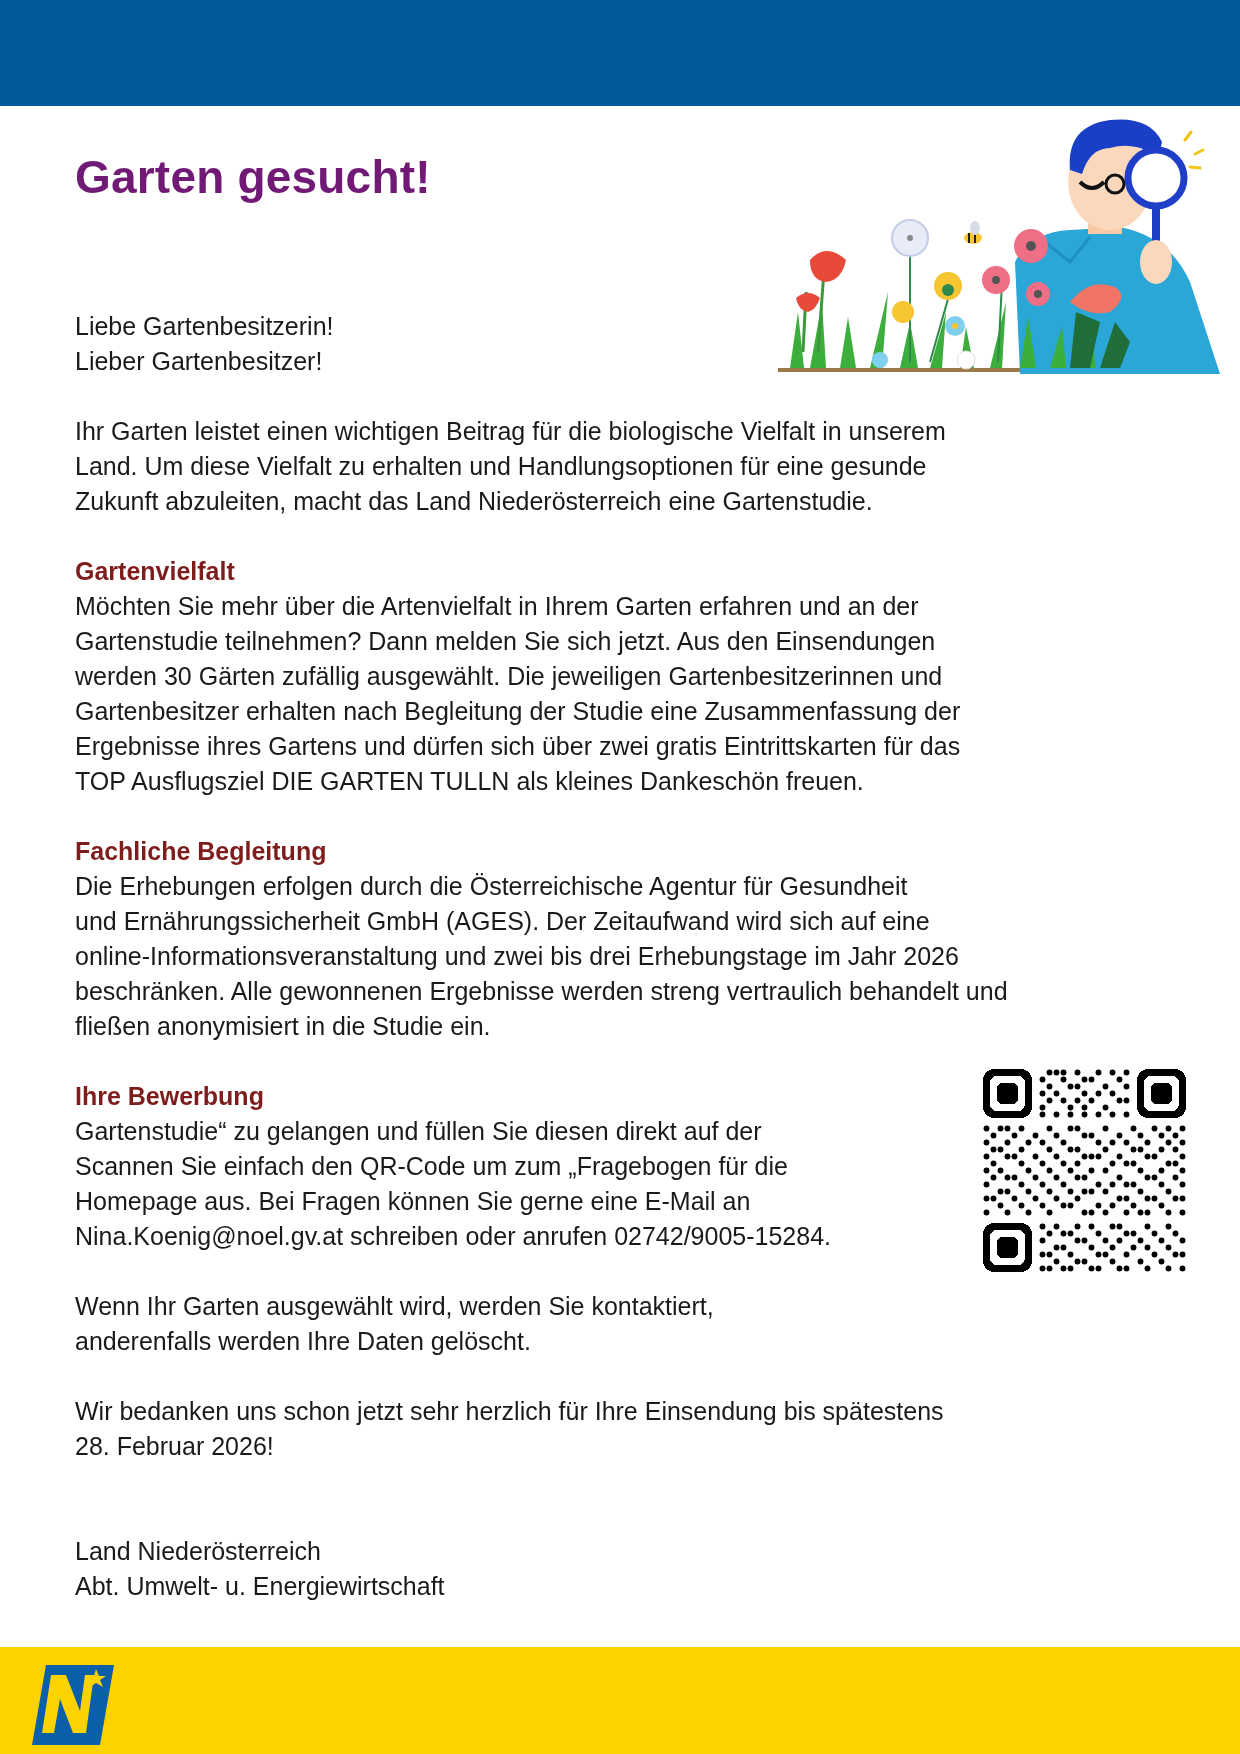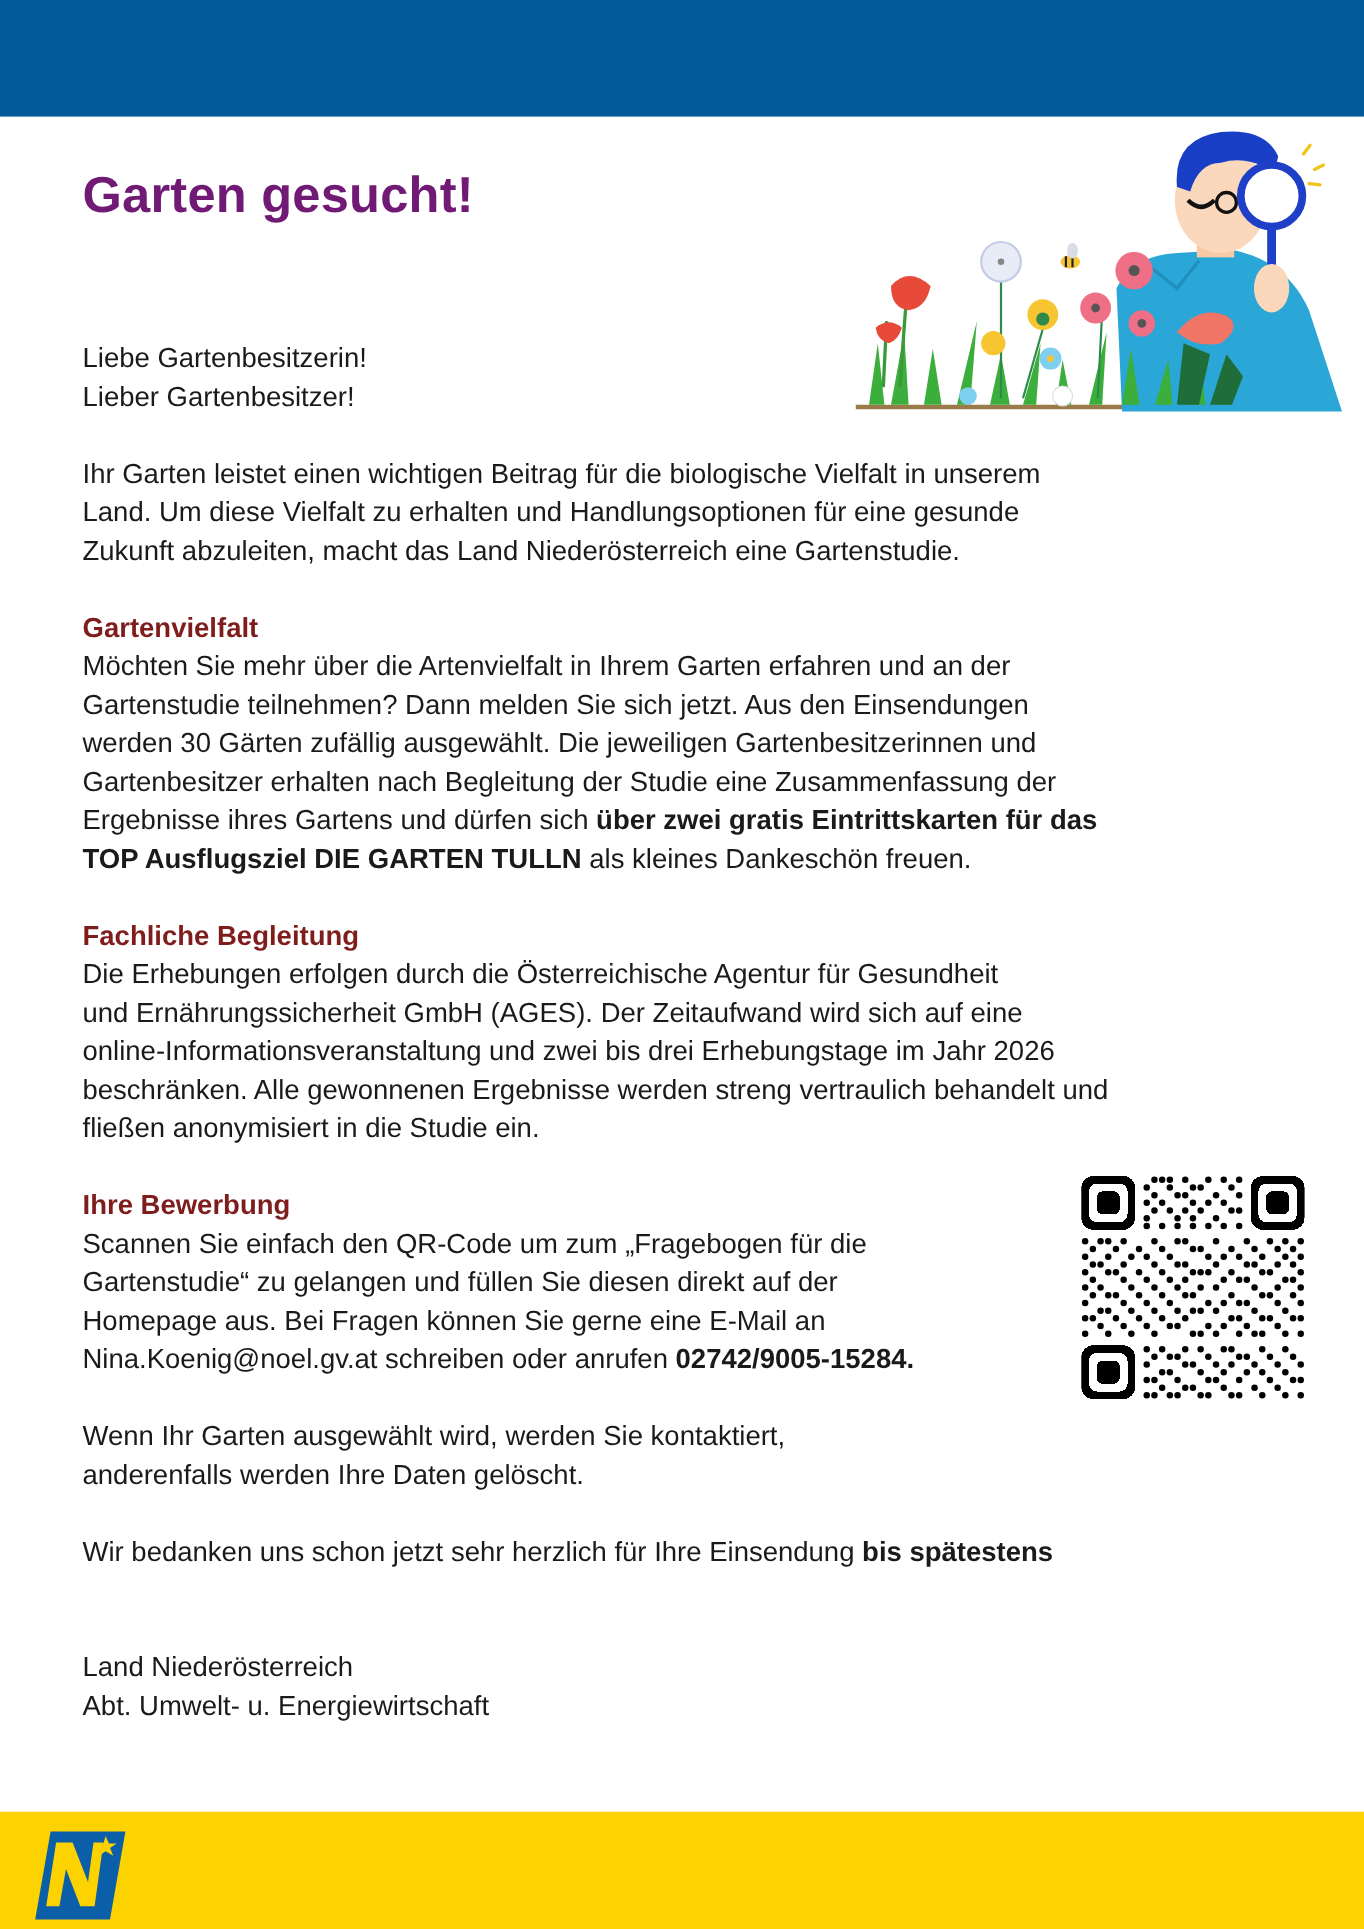--- a/index.html
+++ b/index.html
@@ -8,21 +8,21 @@
   .topbar { position:absolute; left:0; top:0; width:1240px; height:106px; background:#035a9a; }
   .footer { position:absolute; left:0; top:1647px; width:1240px; height:107px; background:#fcd200; }
   .logo { position:absolute; left:18px; top:12px; width:98px; height:88px; }
   .title { position:absolute; left:75px; top:150px; margin:0; font-size:46px; font-weight:bold; color:#701a75; letter-spacing:0.2px; }
   .illus { position:absolute; left:770px; top:112px; width:460px; height:270px; }
   .body { position:absolute; left:75px; top:293px; width:1110px; font-size:25px; line-height:35px;margin-top:16px; }
   p { margin:0; }
   .gap { height:35px; }
   h2 { margin:0; font-size:25px; line-height:35px; font-weight:bold; color:#7f1d1d; }
   .qr { position:absolute; left:983px; top:1069px; width:203px; height:203px; }
-  b { font-weight:bold; }
+  b { font-weight:normal; }
 </style>
 </head>
 <body>
 
 <div class="topbar"></div>
 
 <h1 class="title">Garten gesucht!</h1>
 
 <svg class="illus" viewBox="0 0 460 270">
 
@@ -119,31 +119,32 @@
 
   <h2>Fachliche Begleitung</h2>
   <p>Die Erhebungen erfolgen durch die Österreichische Agentur für Gesundheit</p>
   <p>und Ernährungssicherheit GmbH (AGES). Der Zeitaufwand wird sich auf eine</p>
   <p>online-Informationsveranstaltung und zwei bis drei Erhebungstage im Jahr 2026</p>
   <p>beschränken. Alle gewonnenen Ergebnisse werden streng vertraulich behandelt und</p>
   <p>fließen anonymisiert in die Studie ein.</p>
   <div class="gap"></div>
 
   <h2>Ihre Bewerbung</h2>
+  <p>Gartenstudie“ zu gelangen und füllen Sie diesen direkt auf der</p>
   <p>Scannen Sie einfach den QR-Code um zum „Fragebogen für die</p>
-  <p>Gartenstudie“ zu gelangen und füllen Sie diesen direkt auf der</p>
   <p>Homepage aus. Bei Fragen können Sie gerne eine E-Mail an</p>
   <p><span>Nina.Koenig@noel.gv.at</span><span> schreiben oder anrufen </span><b>02742/9005-15284.</b></p>
   <div class="gap"></div>
 
   <p>Wenn Ihr Garten ausgewählt wird, werden Sie kontaktiert,</p>
   <p>anderenfalls werden Ihre Daten gelöscht.</p>
   <div class="gap"></div>
 
   <p><span>Wir bedanken uns schon jetzt sehr herzlich für Ihre Einsendung </span><b>bis spätestens</b></p>
+  <p><b>28. Februar 2026!</b></p>
   <div class="gap"></div>
   <div class="gap"></div>
 
   <p>Land Niederösterreich</p>
   <p>Abt. Umwelt- u. Energiewirtschaft</p>
 </div>
 
 <svg class="qr" viewBox="0 0 29 29" shape-rendering="crispEdges">
   <rect width="29" height="29" fill="#fff"></rect>
   <g fill="#000">

